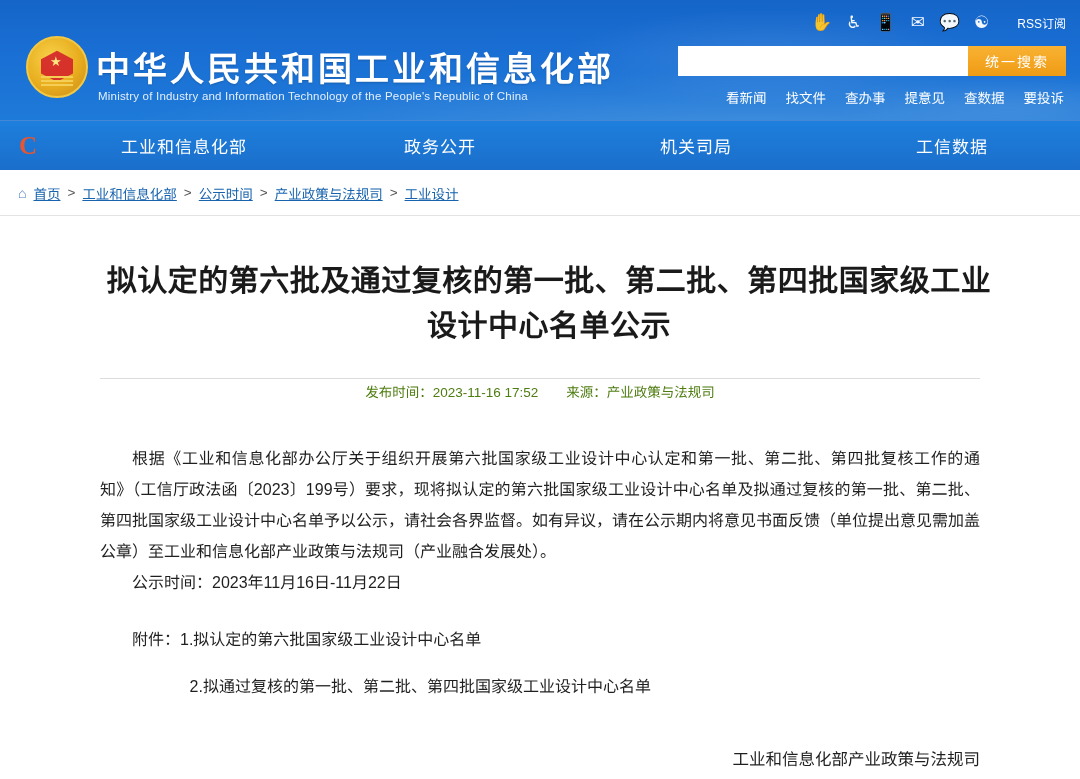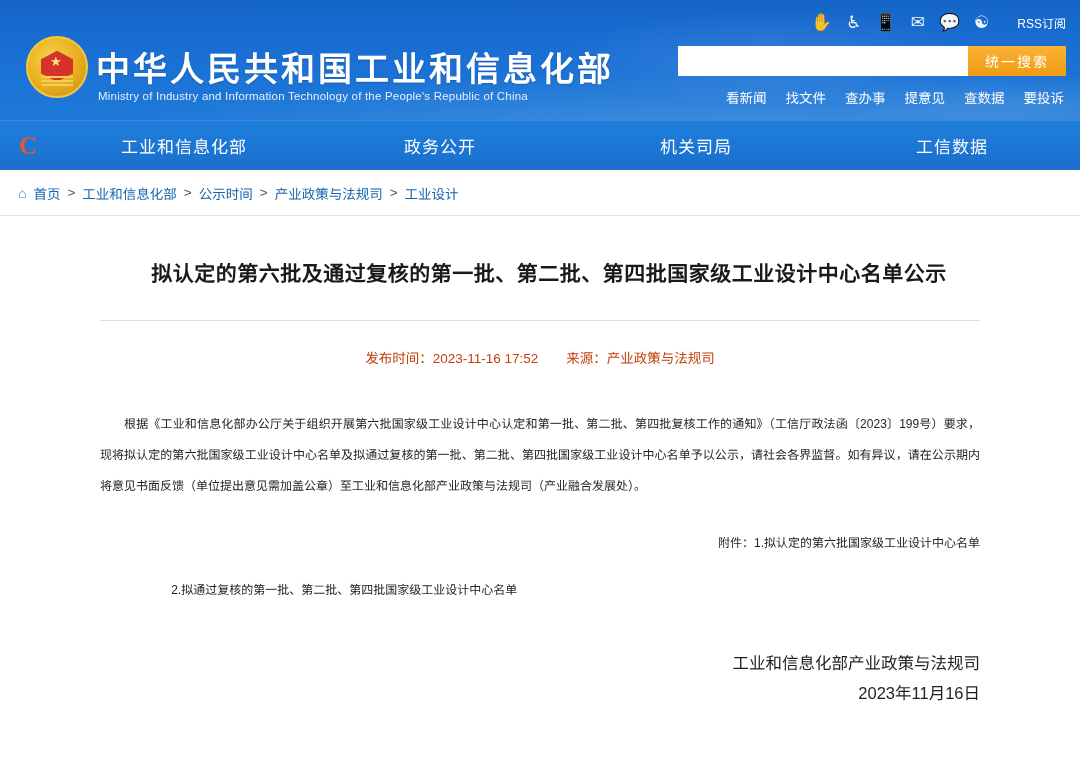--- a/index.html
+++ b/index.html
@@ -202,60 +202,61 @@
     font-size: 13.5px;
     color: #333;
   }
   .home-icon {
     color: #4a7fc1;
     font-size: 14px;
     margin-right: 7px;
   }
   .breadcrumb a {
     color: #1763ad;
+    text-decoration: underline;
     cursor: pointer;
   }
   .breadcrumb .sep { margin: 0 7px; color: #555; }
 
   
   .article {
     width: 1080px;
     padding: 0 60px;
   }
   .art-title {
     margin: 42px 22px 0 40px;
     text-align: center;
-    font-size: 21px;
+    font-size: 30px;
     font-weight: bold;
     color: #1a1a1a;
     line-height: 1.5;
     letter-spacing: 0.5px;
   }
   .art-divider {
     margin: 30px 40px 0 40px;
     border-bottom: 1px solid #dcdcdc;
   }
   .art-meta {
-    margin-top: 26px;
+    margin-top: 2px;
     text-align: center;
     font-size: 13.5px;
-    color: #c2410c;
+    color: #4d7c0f;
   }
   .art-meta .meta-gap { display: inline-block; width: 28px; }
 
   .art-body {
     margin: 42px 40px 0 40px;
-    font-size: 12px;
+    font-size: 16px;
     line-height: 31px;
     color: #1f1f1f;
     font-family: "Liberation Sans", "DejaVu Sans", sans-serif;
   }
   .p-indent { text-indent: 2em; margin: 0; text-align: justify; }
   .p-line { margin: 0; text-indent: 2em; }
-  .p-attach { margin: 0; text-indent: 2em; text-align: right; }
+  .p-attach { margin: 0; text-indent: 2em; }
   .p-attach2 { margin: 16px; text-indent: 4.6em; }
   .spacer { height: 26px; }
   .sign {
     margin: 0 40px;
     text-align: right;
     font-size: 16.5px;
     line-height: 30px;
     color: #1f1f1f;
     padding-right: 0px;
   }
@@ -329,20 +330,21 @@
 <div class="article">
   <div class="art-title">拟认定的第六批及通过复核的第一批、第二批、第四批国家级工业设计中心名单公示</div>
   <div class="art-divider"></div>
 
   <div class="art-meta">
     <span>发布时间：</span><span>2023-11-16 17:52</span><span class="meta-gap"></span><span>来源：</span><span>产业政策与法规司</span>
   </div>
 
   <div class="art-body">
     <p class="p-indent">根据《工业和信息化部办公厅关于组织开展第六批国家级工业设计中心认定和第一批、第二批、第四批复核工作的通知》（工信厅政法函〔2023〕199号）要求，现将拟认定的第六批国家级工业设计中心名单及拟通过复核的第一批、第二批、第四批国家级工业设计中心名单予以公示，请社会各界监督。如有异议，请在公示期内将意见书面反馈（单位提出意见需加盖公章）至工业和信息化部产业政策与法规司（产业融合发展处）。</p>
+    <p class="p-line">公示时间：2023年11月16日-11月22日</p>
     <div class="spacer"></div>
     <p class="p-attach"><span>附件：</span><span>1.拟认定的第六批国家级工业设计中心名单</span></p>
     <p class="p-attach2">2.拟通过复核的第一批、第二批、第四批国家级工业设计中心名单</p>
     <div class="spacer"></div>
   </div>
 
   <div class="sign">
     <div>工业和信息化部产业政策与法规司</div>
     <div>2023年11月16日</div>
   </div>

